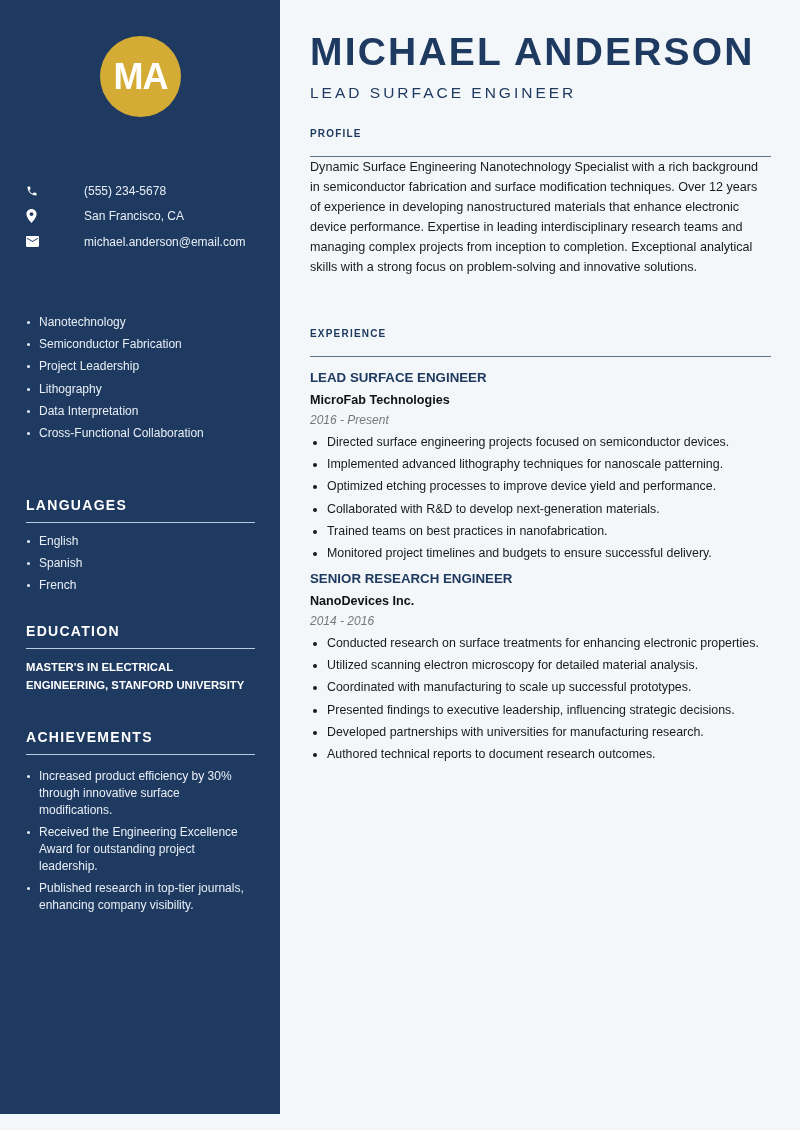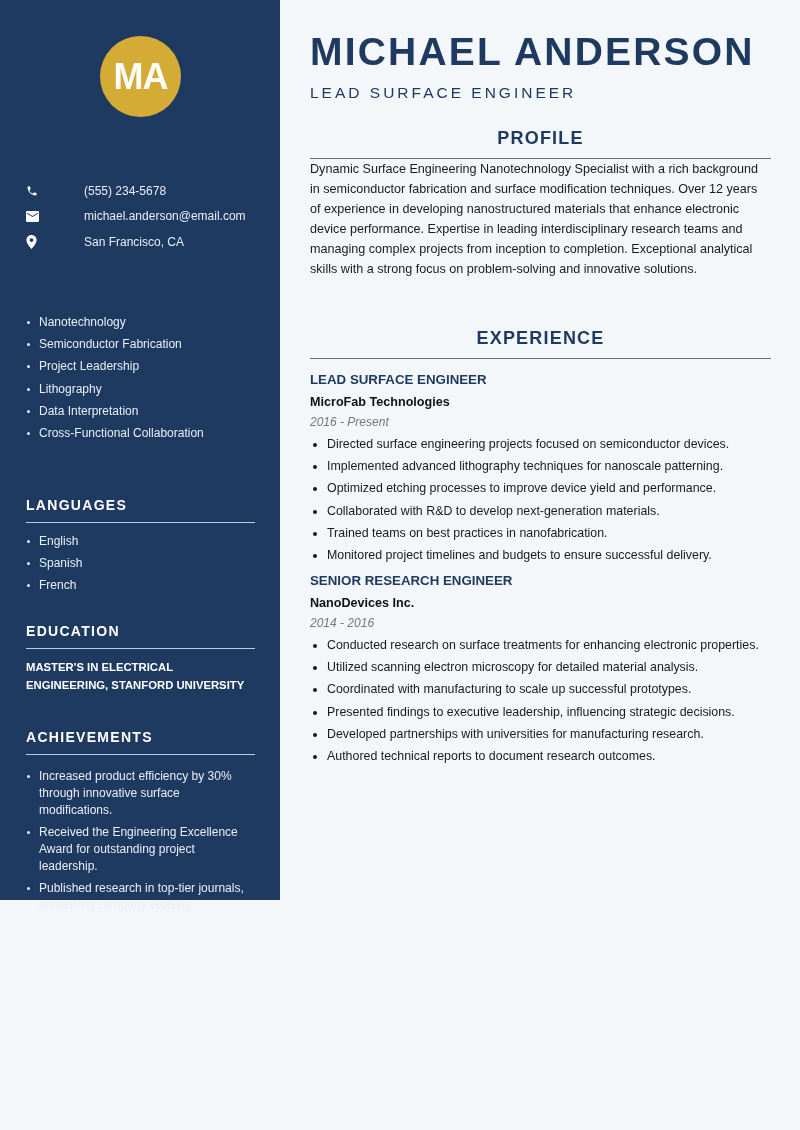--- a/index.html
+++ b/index.html
@@ -4,21 +4,21 @@
   <style>
     * { box-sizing: border-box; margin: 0; padding: 0; }
     html, body { width: 800px; height: 1130px; overflow: hidden; }
     body {
       font-family: "Liberation Sans", "DejaVu Sans", sans-serif;
       background: #f4f7f9;
       position: relative;
     }
     .sidebar {
       position: absolute; left: 0; top: 0;
-      width: 280px; height: 900px;
+      width: 280px; height: 1114px;
       background: #1f3a60;
       color: #ffffff;
       padding: 0 26px;
     }
     .avatar {
       position: absolute; left: 100px; top: 36px;
       width: 81px; height: 81px; border-radius: 50%;
       background: #d4ac35;
       color: #ffffff;
       font-weight: bold; font-size: 36px;
@@ -58,24 +58,23 @@
       position: absolute; top: 30px; left: 0;
       font-size: 39px; font-weight: bold; letter-spacing: 2.2px;
       color: #1f3a60; white-space: nowrap;
     }
     .job-title {
       position: absolute; top: 84px; left: 0;
       font-size: 15.5px; letter-spacing: 3px; color: #1f3a60; white-space: nowrap;
     }
     .main-section { position: absolute; left: 0; width: 461px; }
     .main-title {
-      font-size: 18px; font-weight: bold; letter-spacing: 1.2px;
-      color: #1f3a60; padding-bottom: 9px;
+      font-size: 10px; font-weight: bold; letter-spacing: 1.2px;
+      color: #1f3a60; padding-bottom: 17px;
       border-bottom: 1.5px solid #5f7288;
-      text-align: center;
     }
     .profile-text {
       margin-top: 0; font-size: 12.6px; line-height: 20.1px; color: #1a1a1a;
     }
     .job { margin-top: 12px; }
     .job-role { font-size: 13.3px; font-weight: bold; color: #1f3a60; line-height: 18px; }
     .job-company { font-size: 12.6px; font-weight: bold; color: #111111; margin-top: 4px; line-height: 18px; }
     .job-dates { font-size: 12px; font-style: italic; color: #777777; margin-top: 3px; line-height: 16px; }
     .job-bullets { list-style: none; margin-top: 6px; }
     .job-bullets li {
@@ -100,33 +99,33 @@
       <div class="contact-item">
         <span class="ic">
           <svg width="12" height="12" viewBox="0 0 24 24">
               <path fill="#ffffff" d="M6.6 10.8c1.4 2.8 3.8 5.1 6.6 6.6l2.2-2.2c.3-.3.7-.4 1-.2 1.1.4 2.3.6 3.6.6.6 0 1 .4 1 1V20c0 .6-.4 1-1 1C10.6 21 3 13.4 3 4c0-.6.4-1 1-1h3.5c.6 0 1 .4 1 1 0 1.3.2 2.5.6 3.6.1.3 0 .7-.2 1L6.6 10.8z"></path>
             </svg>
         </span>
         <span>(555) 234-5678</span>
       </div>
       <div class="contact-item">
         <span class="ic">
+          <svg width="11" height="14" viewBox="0 0 16 22">
+              <path fill="#ffffff" d="M8 0C3.6 0 0 3.6 0 8c0 6 8 14 8 14s8-8 8-14c0-4.4-3.6-8-8-8zm0 11c-1.7 0-3-1.3-3-3s1.3-3 3-3 3 1.3 3 3-1.3 3-3 3z"></path>
+            </svg>
+        </span>
+        <span>San Francisco, CA</span>
+      </div>
+      <div class="contact-item">
+        <span class="ic">
           <svg width="13" height="11" viewBox="0 0 24 20">
               <path fill="#ffffff" d="M2 0h20c1.1 0 2 .9 2 2v16c0 1.1-.9 2-2 2H2c-1.1 0-2-.9-2-2V2C0 .9.9 0 2 0zm10 9L2 3v2l10 6 10-6V3L12 9z"></path>
             </svg>
         </span>
         <span>michael.anderson@email.com</span>
-      </div>
-      <div class="contact-item">
-        <span class="ic">
-          <svg width="11" height="14" viewBox="0 0 16 22">
-              <path fill="#ffffff" d="M8 0C3.6 0 0 3.6 0 8c0 6 8 14 8 14s8-8 8-14c0-4.4-3.6-8-8-8zm0 11c-1.7 0-3-1.3-3-3s1.3-3 3-3 3 1.3 3 3-1.3 3-3 3z"></path>
-            </svg>
-        </span>
-        <span>San Francisco, CA</span>
       </div>
     </div>
   </section>
 
   <section class="side-section" style="top:304px;">
     <ul class="side-list">
       <li>Nanotechnology</li>
       <li>Semiconductor Fabrication</li>
       <li>Project Leadership</li>
       <li>Lithography</li>

